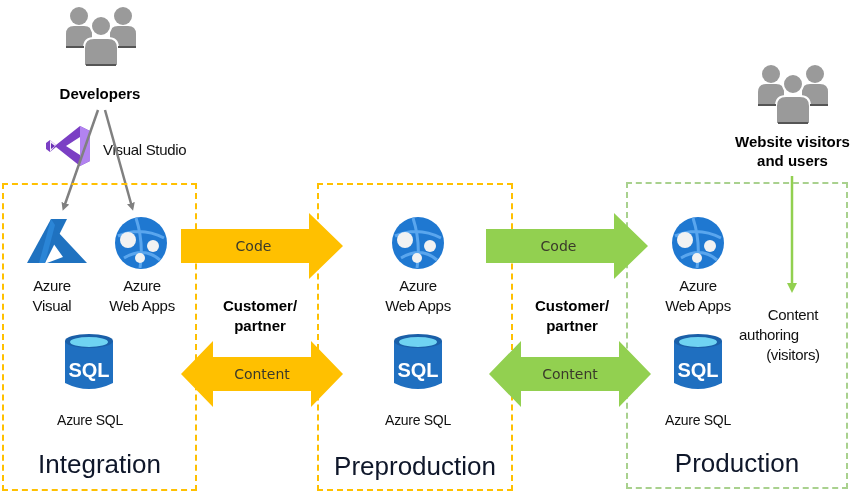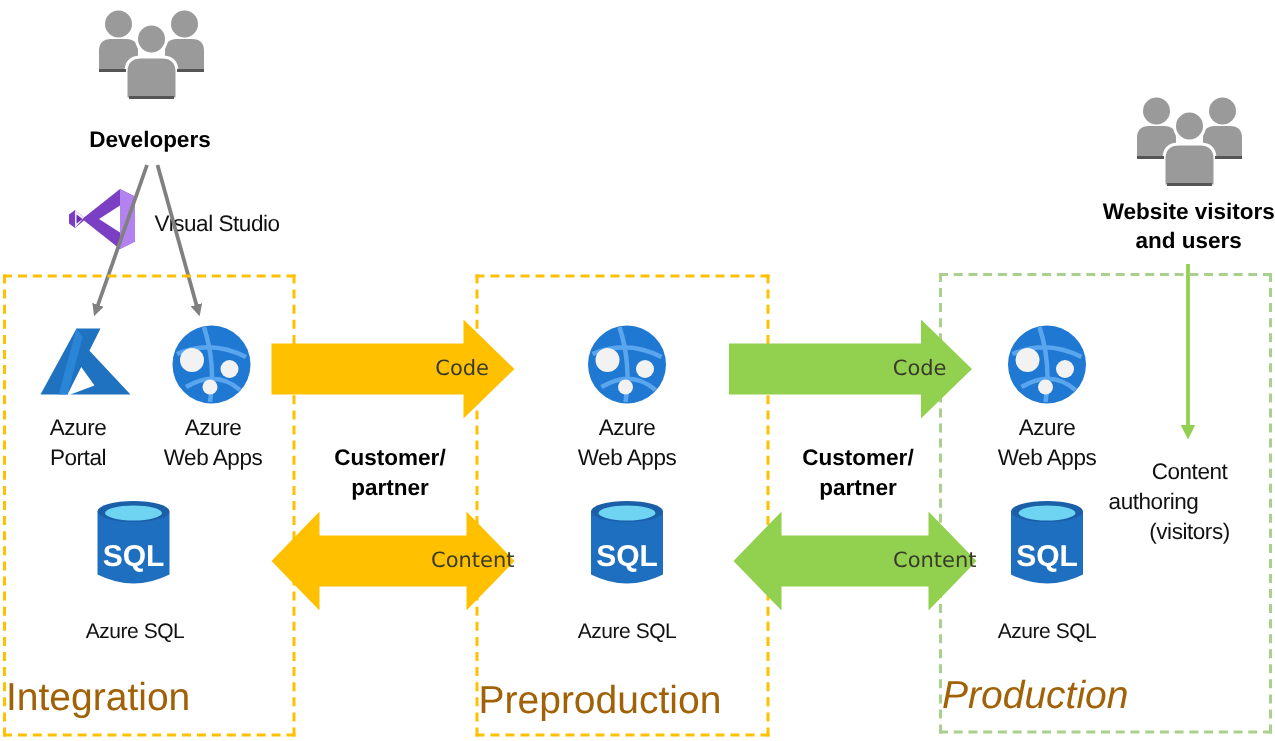--- a/index.html
+++ b/index.html
@@ -1,24 +1,24 @@
 <!DOCTYPE html>
 <html><head>
 <meta charset="utf-8">
 <style>
   html, body { margin: 0; padding: 0; background: #ffffff; }
   body { width: 850px; height: 494px; position: relative; overflow: hidden;
          font-family: "Liberation Sans", "DejaVu Sans", sans-serif; color: #111; }
   .stage-box { position: absolute; border: 2px dashed; box-sizing: border-box; }
   .box-yellow { border-color: #ffc000; }
   .box-green { border-color: #a9d18e; }
-  .stage-title { position: absolute; font-size: 26px; color: #a16207; text-align: left; width: 100%; font-family: "Liberation Sans", sans-serif; }
+  .stage-title { position: absolute; font-size: 26px; color: #0f172a; text-align: center; width: 100%; font-family: "Liberation Sans", sans-serif; }
   .label { position: absolute; font-size: 15px; text-align: center; line-height: 20px; color: #111; font-family: Liberation Sans, sans-serif; letter-spacing: -0.3px; }
   .bold-label { position: absolute; font-size: 15px; font-weight: bold; text-align: center; line-height: 20px; color: #000; font-family: "Liberation Sans", sans-serif; }
-  .arrow-text { position: absolute; font-size: 14px; text-align: right; color: #3a3a2a; font-family: "DejaVu Sans", sans-serif; }
+  .arrow-text { position: absolute; font-size: 14px; text-align: center; color: #3a3a2a; font-family: "DejaVu Sans", sans-serif; }
   svg { position: absolute; overflow: visible; }
 </style>
 </head>
 <body>
 
 <svg style="left:64px; top:2px;" width="74" height="68" viewBox="0 0 74 68">
   <g fill="#9a9a9a">
     <circle cx="15" cy="14" r="9"></circle>
     <circle cx="59" cy="14" r="9"></circle>
     <path d="M2 46 V32 q0 -8 8 -8 h10 q8 0 8 8 V46 z"></path>
@@ -75,30 +75,30 @@
 <div class="bold-label" style="left:720px; top:132px; width:145px;">Website visitors</div>
 <div class="bold-label" style="left:720px; top:151px; width:145px;">and users</div>
 
 <div class="stage-box box-yellow" style="left:2px; top:183px; width:195px; height:308px;">
   <div class="stage-title" style="top:264px;">Integration</div>
 </div>
 <div class="stage-box box-yellow" style="left:317px; top:183px; width:196px; height:308px;">
   <div class="stage-title" style="top:266px;">Preproduction</div>
 </div>
 <div class="stage-box box-green" style="left:626px; top:182px; width:222px; height:307px;">
-  <div class="stage-title" style="top:264px;font-style:italic;">Production</div>
+  <div class="stage-title" style="top:264px;">Production</div>
 </div>
 
 <svg style="left:27px; top:219px;" width="60" height="46" viewBox="0 0 60 46">
   <path d="M24 0 L40 0 L18 44 L0 44 Z" fill="#1f72c0"></path>
   <path d="M30 12 L60 44 L20 44 L36 38 L26 24 Z" fill="#1f72c0"></path>
   <path d="M24 0 L28 6 L18 44 L12 44 Z" fill="#2a85d6"></path>
 </svg>
 <div class="label" style="left:17px; top:276px; width:70px;">Azure</div>
-<div class="label" style="left:17px; top:296px; width:70px;">Portal</div>
+<div class="label" style="left:17px; top:296px; width:70px;">Visual</div>
 
 <svg style="left:114px; top:216px;" width="54" height="54" viewBox="0 0 54 54">
   <circle cx="27" cy="27" r="26" fill="#1f78d1"></circle>
   <path d="M4 20 Q27 10 50 22 M10 42 Q30 30 46 44 M22 2 Q30 27 26 52" stroke="#5aa6ee" stroke-width="3" fill="none"></path>
   <circle cx="14" cy="24" r="8" fill="#f2f2f2"></circle>
   <circle cx="39" cy="30" r="6" fill="#f2f2f2"></circle>
   <circle cx="26" cy="42" r="5" fill="#f2f2f2"></circle>
 </svg>
 <div class="label" style="left:100px; top:276px; width:84px;">Azure</div>
 <div class="label" style="left:100px; top:296px; width:84px;">Web Apps</div>

